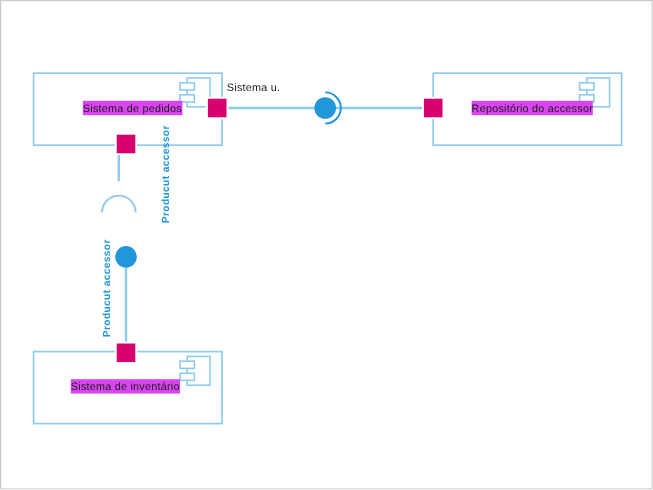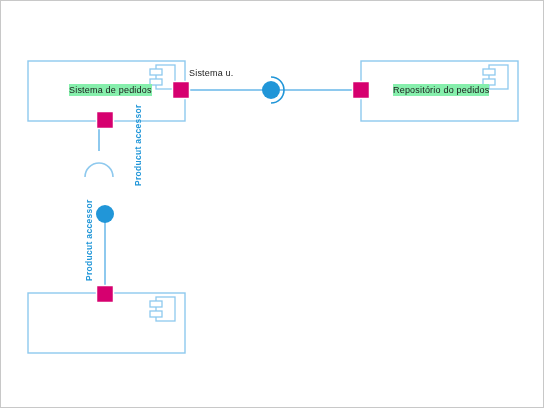--- a/index.html
+++ b/index.html
@@ -25,21 +25,21 @@
     top: 0;
     width: 544px;
     height: 408px;
   }
   .comp-label {
     position: absolute;
     font-size: 9px;
     color: #1a1a1a;
     white-space: nowrap;
     letter-spacing: 0.2px;
-    background: #86efac;
+    background: #d946ef;
     line-height: 12px;
   }
   .edge-label {
     position: absolute;
     font-size: 9px;
     color: #1a1a1a;
     white-space: nowrap;
     letter-spacing: 0.2px;
     line-height: 12px;
   }
@@ -108,22 +108,23 @@
     <g>
       <rect x="171.5" y="80.5" width="17" height="17" fill="#d6006f" stroke="#ffffff" stroke-width="1.5"></rect>
       <rect x="95.5" y="110.5" width="17" height="17" fill="#d6006f" stroke="#ffffff" stroke-width="1.5"></rect>
       <rect x="351.5" y="80.5" width="17" height="17" fill="#d6006f" stroke="#ffffff" stroke-width="1.5"></rect>
       <rect x="95.5" y="284.5" width="17" height="17" fill="#d6006f" stroke="#ffffff" stroke-width="1.5"></rect>
     </g>
   </svg>
 
   <div class="comp-label" style="left:68px; top:83px;">Sistema de pedidos</div>
 
-  <div class="comp-label" style="left:392px; top:83px;">Repositório do pedidos</div>
+  <div class="comp-label" style="left:392px; top:83px;">Repositório do accessor</div>
 
+  <div class="comp-label" style="left:58px; top:315px;">Sistema de inventário</div>
 
   <div class="edge-label" style="left:188px; top:66px;">Sistema u.</div>
 
   <div class="rot-label rot-up" style="left:132px; top:185px;">Producut accessor</div>
 
   <div class="rot-label rot-up" style="left:83px; top:280px;">Producut accessor</div>
 
 </div>
 
 </body></html>

